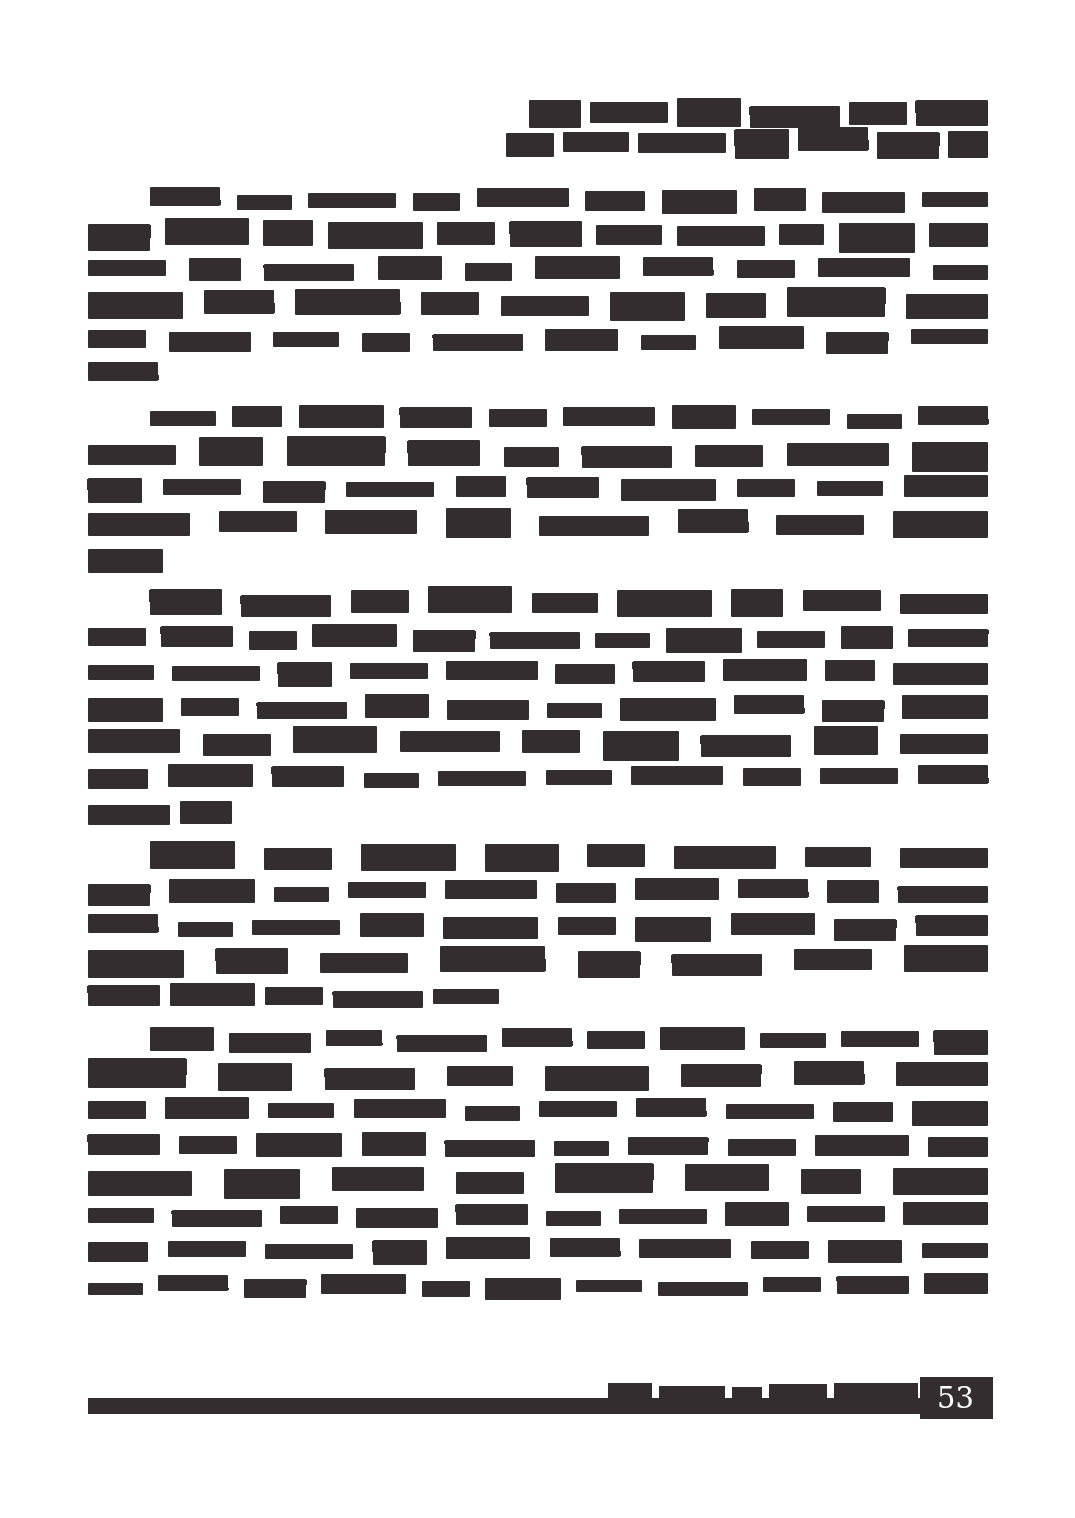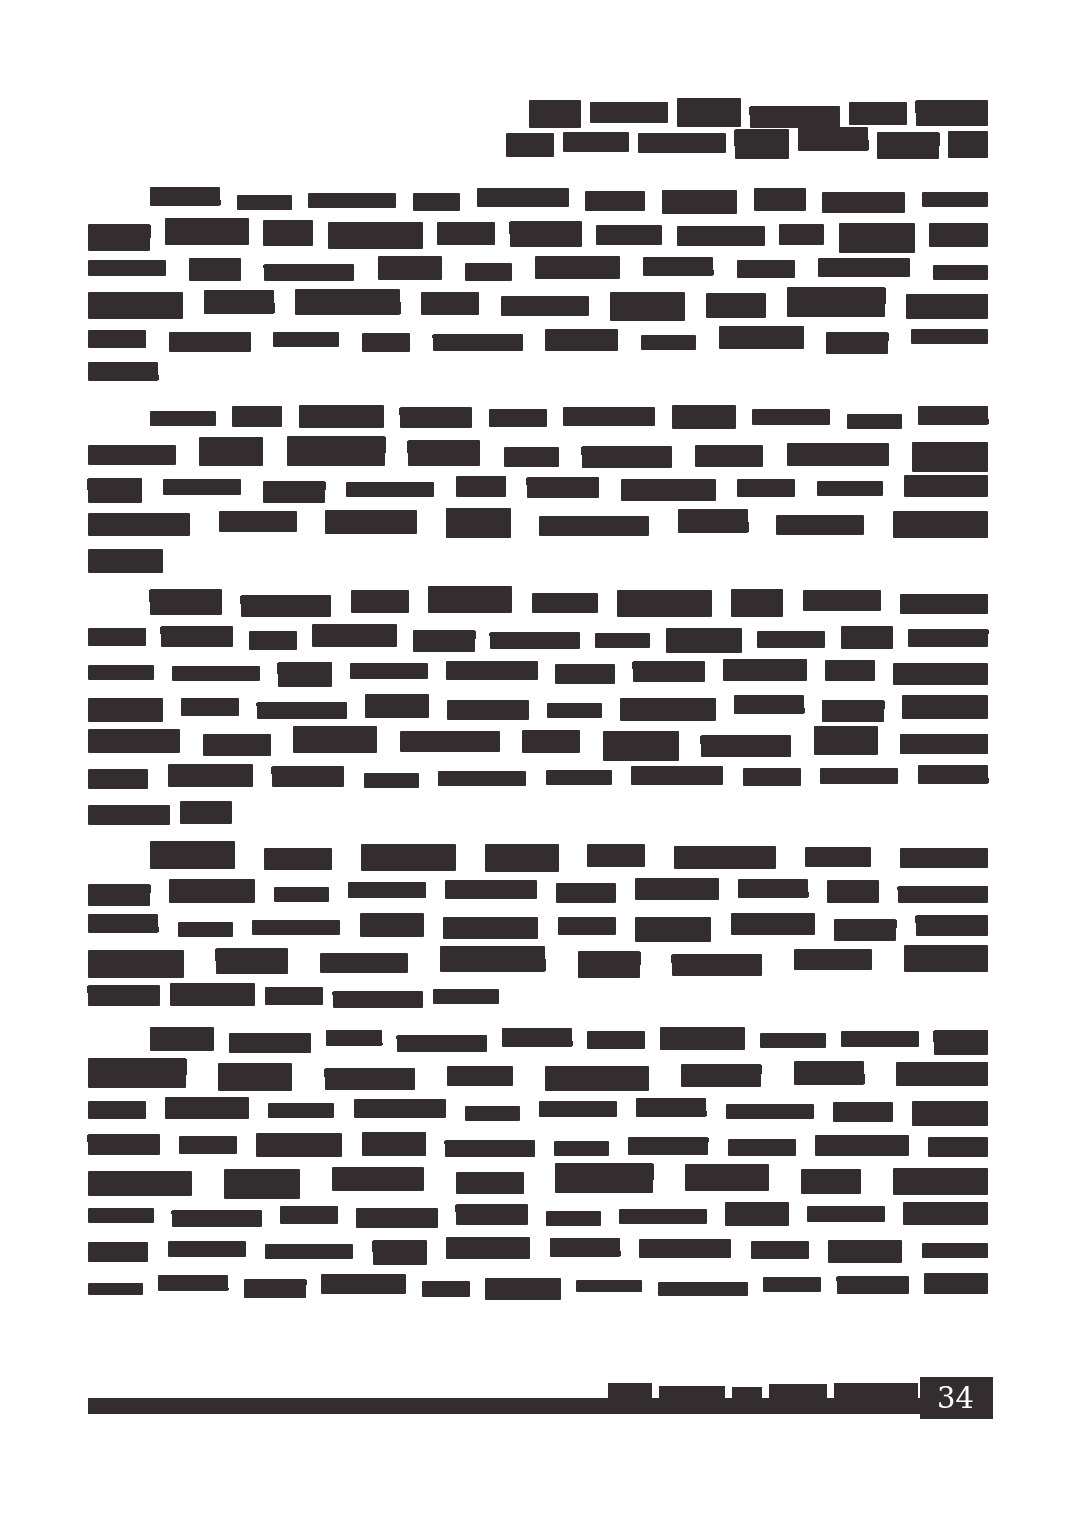--- a/index.html
+++ b/index.html
@@ -455,17 +455,17 @@
   <div class="footer">
     <div class="footer-rule"></div>
     <div class="journal-name" id="journal-name">
         <span class="word" style="width: 44px; height: 15px;"></span>
         <span class="word" style="width: 66px; height: 12px;"></span>
         <span class="word" style="width: 30px; height: 11px;"></span>
         <span class="word" style="width: 58px; height: 14px;"></span>
         <span class="word" style="width: 84px; height: 15px;"></span>
       </div>
     <div class="page-badge">
-      <span>34</span>
+      <span>53</span>
     </div>
   </div>
 
 </div>
 
 </body></html>

